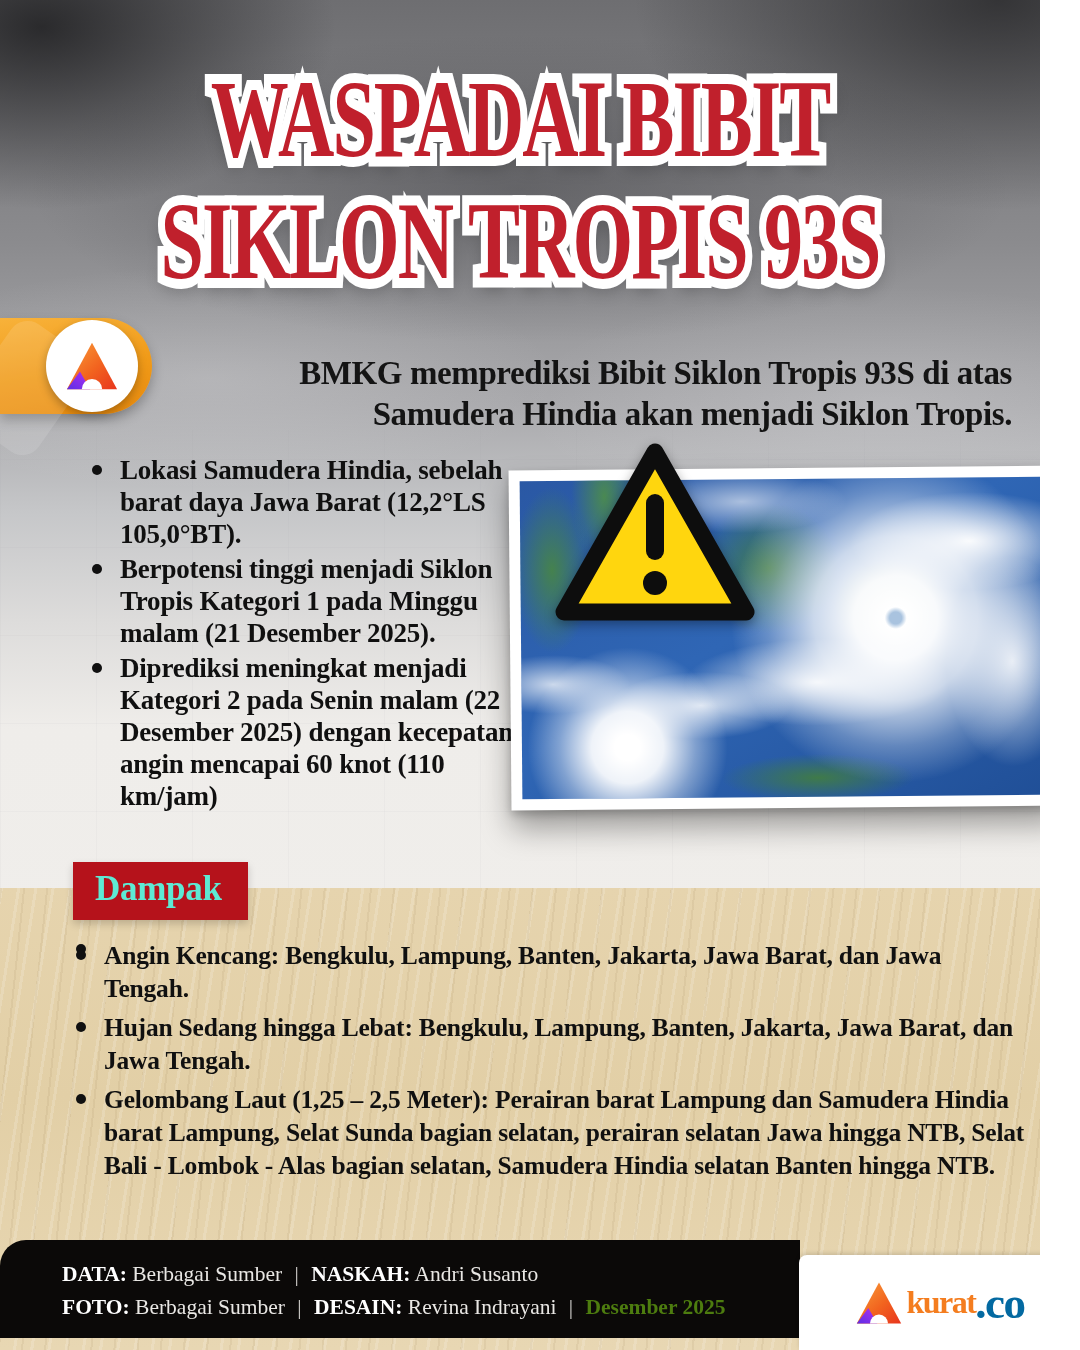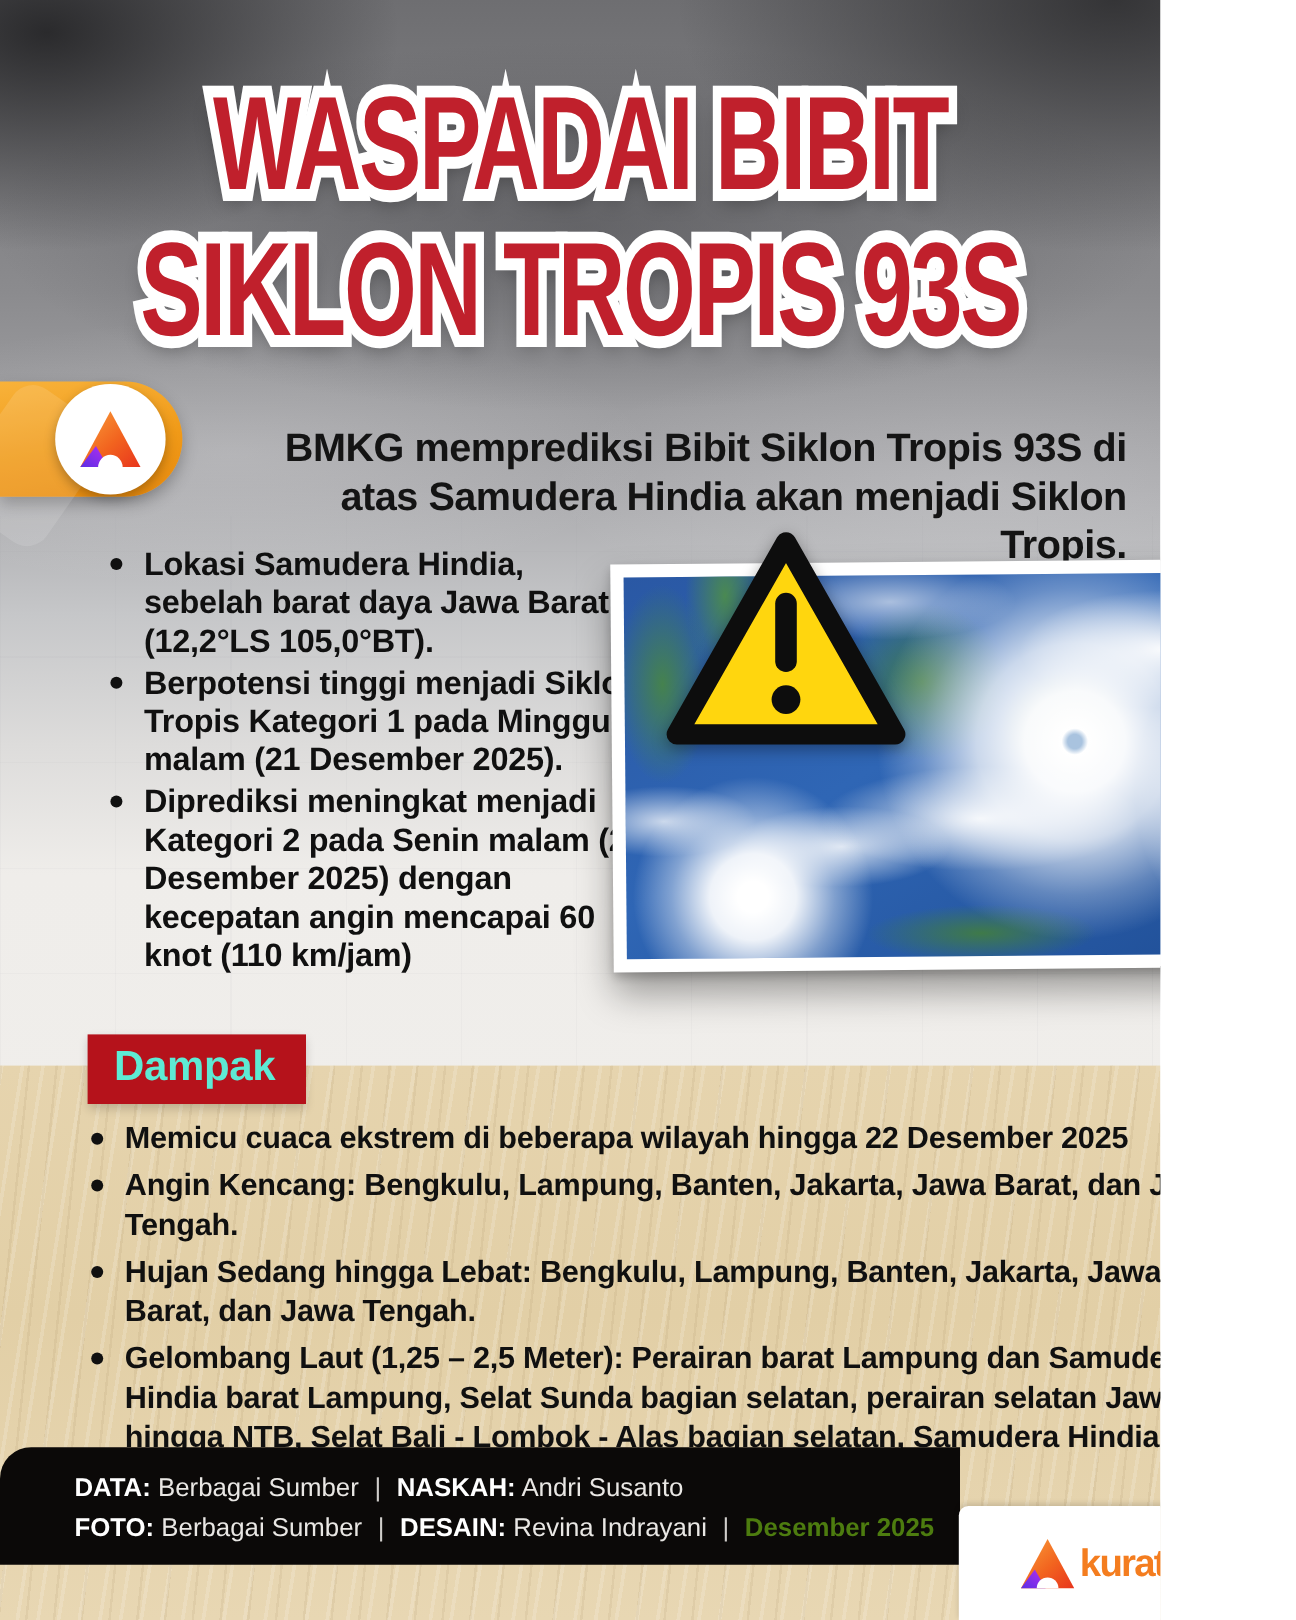--- a/index.html
+++ b/index.html
@@ -1,18 +1,18 @@
 <!DOCTYPE html>
 <html><head>
 <meta charset="utf-8">
 <style>
   html,body{margin:0;padding:0;background:#fff;}
   .poster{
-    position:relative; width:967px; height:1350px; overflow:hidden;
-    font-family:Liberation Sans, sans-serif;
+    position:relative; width:1040px; height:1350px; overflow:hidden;
+    font-family:Liberation Serif, serif;
   }
   
   .sky{
     position:absolute; inset:0;
     background:
       radial-gradient(ellipse 420px 260px at 4% 2%, rgba(30,30,32,.85), rgba(30,30,32,0) 70%),
       radial-gradient(ellipse 520px 300px at 96% 0%, rgba(38,38,40,.8), rgba(38,38,40,0) 70%),
       radial-gradient(ellipse 700px 220px at 50% 14%, rgba(60,60,64,.45), rgba(60,60,64,0) 70%),
       radial-gradient(ellipse 500px 160px at 20% 28%, rgba(230,230,232,.25), rgba(230,230,232,0) 70%),
       radial-gradient(ellipse 520px 170px at 85% 30%, rgba(235,235,238,.22), rgba(235,235,238,0) 70%),
@@ -126,21 +126,21 @@
     margin:0; padding:0; list-style:none;
   }
   .impact li{
     position:relative; margin:0 0 6px 0; padding-left:34px;
     font-size:25.5px; font-weight:700; letter-spacing:-.2px;
     line-height:33px; color:#101010;
   }
   .impact .dot{ top:11px; }
   
   .credits-bar{
-    position:absolute; left:0; top:1206px; width:800px; height:98px;
+    position:absolute; left:0; top:1240px; width:800px; height:98px;
     background:#0b0908; border-radius:26px 0 0 0;
     color:#fff; padding:18px 0 0 62px; box-sizing:border-box;
   }
   .credit-line{ font-size:21.5px; line-height:33px; white-space:nowrap; }
   .credit-line .lbl{ font-weight:700; color:#ffffff; }
   .credit-line .val{ font-weight:400; color:#e9e7e4; }
   .credit-line .sep{ font-weight:400; color:#cfcdca; margin:0 7px; }
   .credit-line .date{ font-weight:700; color:#4d7c0f; }
   .brand-panel{
     position:absolute; left:799px; top:1255px; width:281px; height:95px;
@@ -200,21 +200,21 @@
 
   <svg class="warning" viewBox="0 0 214 192">
     <path d="M107 14 L198 174 L16 174 Z" fill="#ffd60e" stroke="#0d0d0d" stroke-width="17" stroke-linejoin="round"></path>
     <rect x="98" y="56" width="18" height="66" rx="9" fill="#0d0d0d"></rect>
     <circle cx="107" cy="145" r="12" fill="#0d0d0d"></circle>
   </svg>
 
   <div class="impact-heading">Dampak</div>
 
   <ul class="impact">
-    <li><span class="dot"></span><span>Memicu cuaca ekstrem di beberapa wilayah hingga 22 Desember 2025</span></li>
+    <li><span class="dot"></span></li>
     <li><span class="dot"></span><span>Angin Kencang: Bengkulu, Lampung, Banten, Jakarta, Jawa Barat, dan Jawa Tengah.</span></li>
     <li><span class="dot"></span><span>Hujan Sedang hingga Lebat: Bengkulu, Lampung, Banten, Jakarta, Jawa Barat, dan Jawa Tengah.</span></li>
     <li><span class="dot"></span><span>Gelombang Laut (1,25 – 2,5 Meter): Perairan barat Lampung dan Samudera Hindia barat Lampung, Selat Sunda bagian selatan, perairan selatan Jawa hingga NTB, Selat Bali - Lombok - Alas bagian selatan, Samudera Hindia selatan Banten hingga NTB.</span></li>
   </ul>
 
   <div class="credits-bar">
     <div class="credit-line">
       <span class="lbl">DATA:</span>
       <span class="val">Berbagai Sumber</span>
       <span class="sep">|</span>

